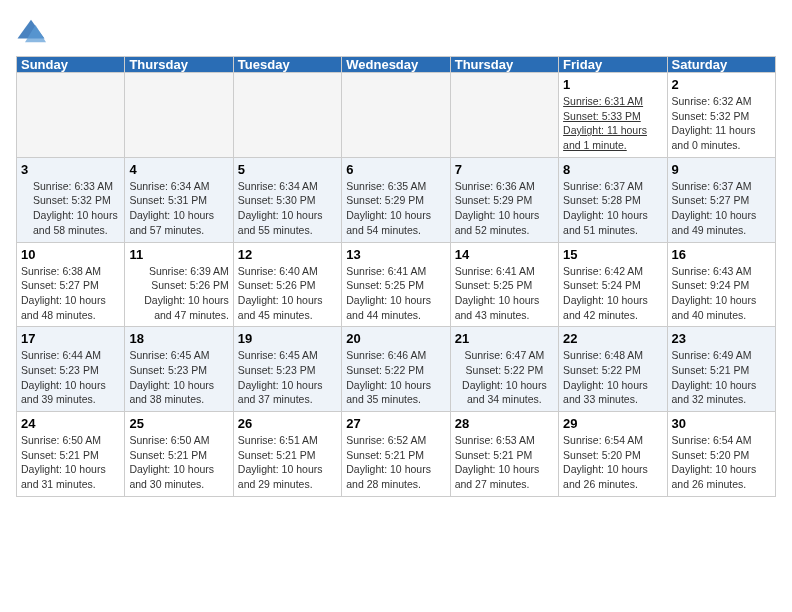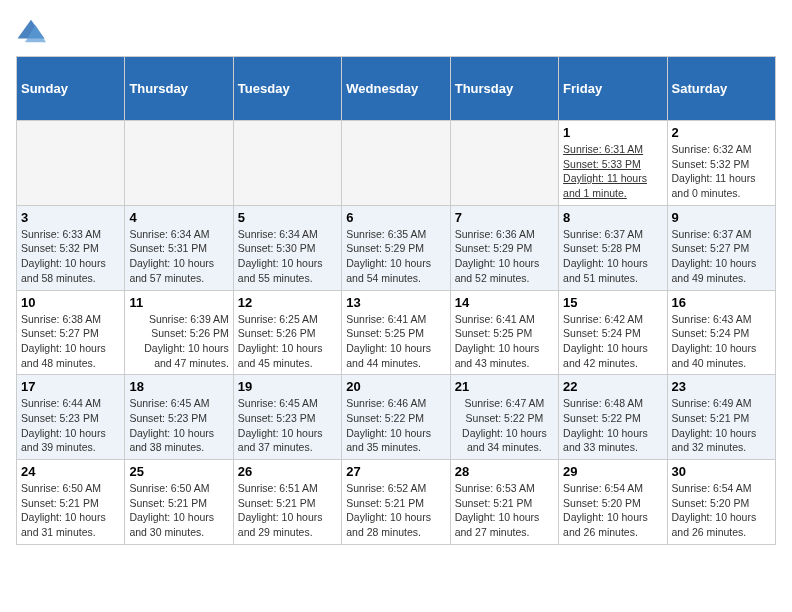--- a/index.html
+++ b/index.html
@@ -45,21 +45,21 @@
       color: #333;
     }
     .calendar {
       width: 100%;
       border-collapse: collapse;
       font-size: 11px;
     }
     .calendar th {
       background: #2a6db5;
       color: #fff;
-      padding: 24px 4px;
+      padding: 0 4px;
       text-align: left;
       font-size: 13px;
       border: 1px solid #ccc;
     }
     .calendar td {
       border: 1px solid #ccc;
       vertical-align: top;
       padding: 4px;
       width: 108px;
       min-height: 80px;
@@ -135,21 +135,21 @@
         <td>
           <span class="day-num">2</span>
           <div class="cell-info" style="white-space: pre-line;">Sunrise: 6:32 AM
 Sunset: 5:32 PM
 Daylight: 11 hours and 0 minutes.</div>
         </td>
       </tr>
       <tr>
         <td>
           <span class="day-num">3</span>
-          <div class="cell-info" style="white-space: pre-line;">Sunrise: 6:33 AM
+          <div class="cell-info" style="white-space: pre-line; margin-left: 12px;">Sunrise: 6:33 AM
 Sunset: 5:32 PM
 Daylight: 10 hours and 58 minutes.</div>
         </td>
         <td>
           <span class="day-num">4</span>
           <div class="cell-info" style="white-space: pre-line;">Sunrise: 6:34 AM
 Sunset: 5:31 PM
 Daylight: 10 hours and 57 minutes.</div>
         </td>
         <td>
@@ -191,21 +191,21 @@
 Daylight: 10 hours and 48 minutes.</div>
         </td>
         <td>
           <span class="day-num">11</span>
           <div class="cell-info" style="white-space: pre-line; text-align: right;">Sunrise: 6:39 AM
 Sunset: 5:26 PM
 Daylight: 10 hours and 47 minutes.</div>
         </td>
         <td>
           <span class="day-num">12</span>
-          <div class="cell-info" style="white-space: pre-line;">Sunrise: 6:25 AM
+          <div class="cell-info" style="white-space: pre-line;">Sunrise: 6:40 AM
 Sunset: 5:26 PM
 Daylight: 10 hours and 45 minutes.</div>
         </td>
         <td>
           <span class="day-num">13</span>
           <div class="cell-info" style="white-space: pre-line;">Sunrise: 6:41 AM
 Sunset: 5:25 PM
 Daylight: 10 hours and 44 minutes.</div>
         </td>
         <td>
@@ -216,21 +216,21 @@
         </td>
         <td>
           <span class="day-num">15</span>
           <div class="cell-info" style="white-space: pre-line;">Sunrise: 6:42 AM
 Sunset: 5:24 PM
 Daylight: 10 hours and 42 minutes.</div>
         </td>
         <td>
           <span class="day-num">16</span>
           <div class="cell-info" style="white-space: pre-line;">Sunrise: 6:43 AM
-Sunset: 5:24 PM
+Sunset: 9:24 PM
 Daylight: 10 hours and 40 minutes.</div>
         </td>
       </tr>
       <tr>
         <td>
           <span class="day-num">17</span>
           <div class="cell-info" style="white-space: pre-line;">Sunrise: 6:44 AM
 Sunset: 5:23 PM
 Daylight: 10 hours and 39 minutes.</div>
         </td>

